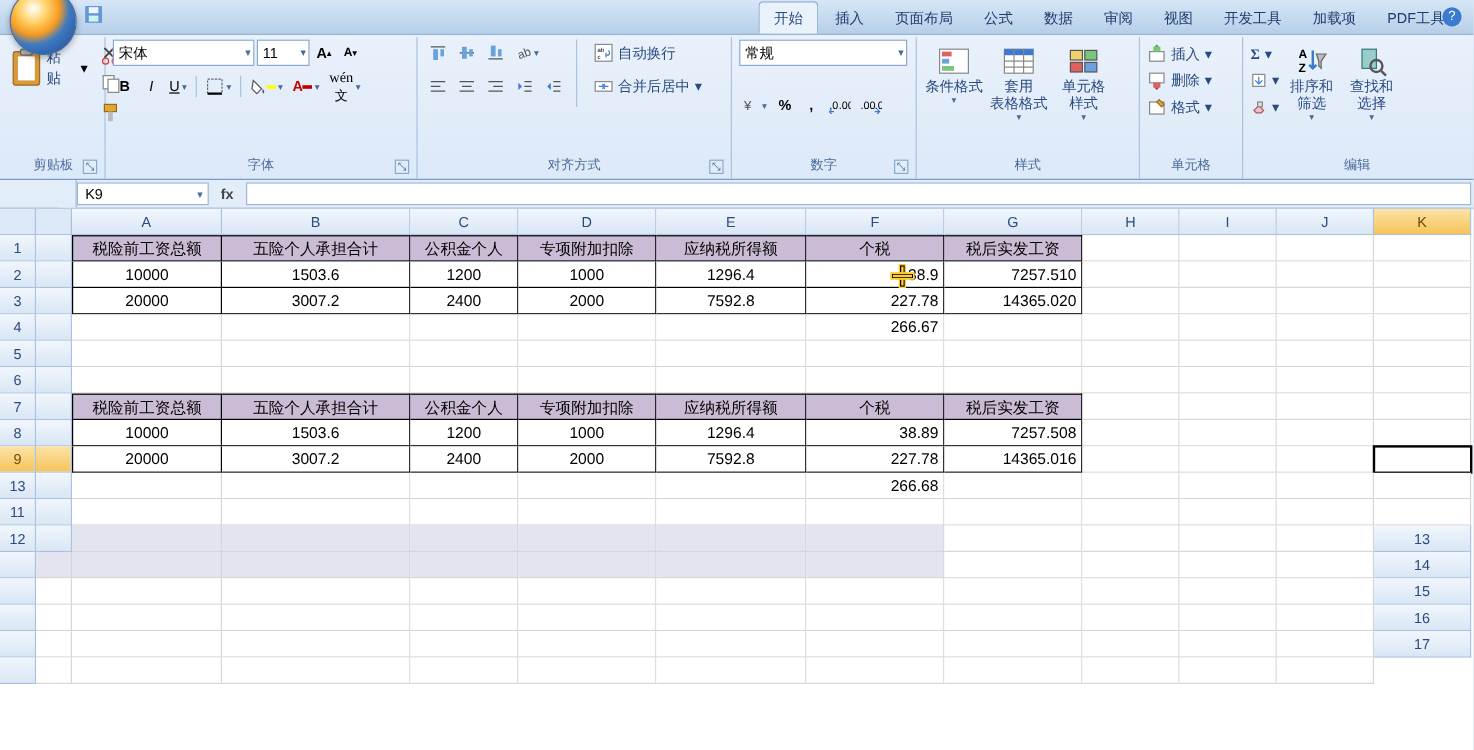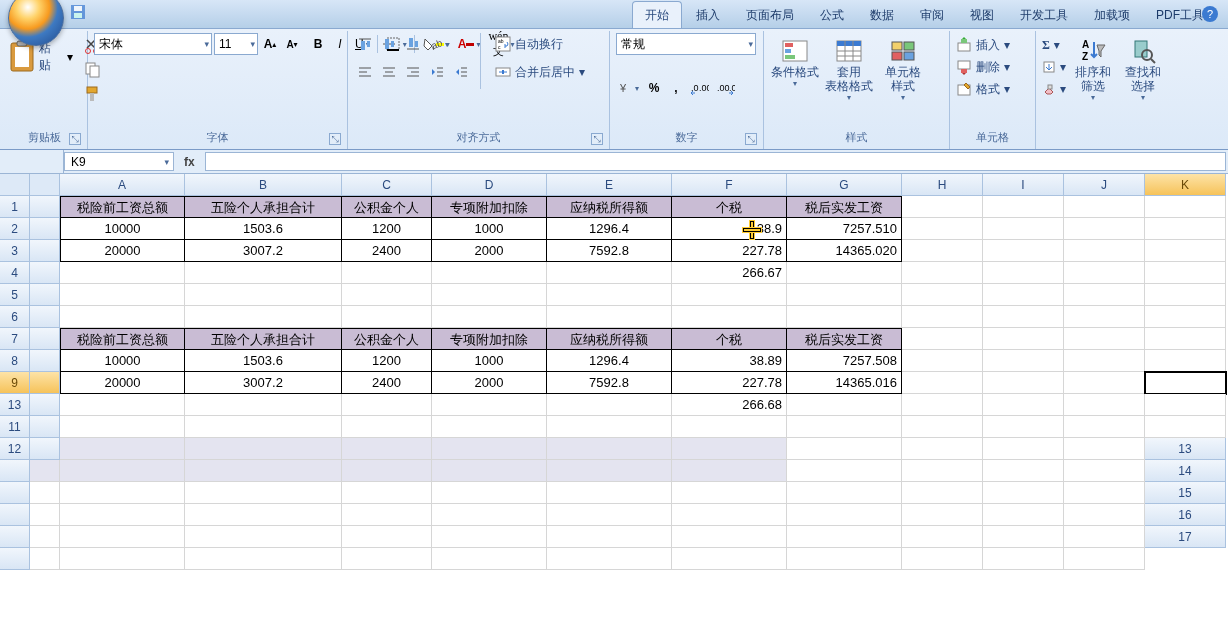--- a/index.html
+++ b/index.html
@@ -24,21 +24,21 @@
 
 
 .clip-left { display: flex; align-items: center; gap: 2px; }
 .big-paste { width: 36px; height: 48px; display: flex; flex-direction: column; align-items: center; justify-content: center; }
 .clipboard-svg { width: 28px; height: 34px; }
 .paste-label { font-size: 12px; color: #2b4b7f; }
 .clip-right { display: flex; flex-direction: column; gap: 6px; padding-top: 4px; }
 .small-icon { width: 18px; height: 18px; display: block; }
 
 
-.font-col { display: flex; flex-direction: row; gap: 6px; }
+.font-col { display: flex; flex-direction: column; gap: 6px; }
 .font-row { display: flex; gap: 2px; align-items: center; }
 .combo { background: #fff; border: 1px solid #8aa9d0; height: 22px; display: flex; align-items: center; padding: 0 4px; font-size: 12px; position: relative; }
 .combo .dd { position: absolute; right: 2px; font-size: 9px; color: #4a6a99; }
 .btn { min-width: 20px; height: 22px; border: 1px solid transparent; display: inline-flex; align-items: center; justify-content: center; background: transparent; font-size: 12px; border-radius: 2px; padding: 0 2px; }
 .btn .sub-dd { font-size: 8px; margin-left: 2px; color: #4a6a99; }
 .font-strip { width: 8px; height: 3px; display: inline-block; }
 
 
 .align-col { display: flex; flex-direction: column; gap: 6px; }
 .icon-btn-lbl { display: flex; align-items: center; gap: 4px; font-size: 12px; color: #2b4b7f; padding: 0 6px; height: 22px; }
@@ -468,20 +468,21 @@
         <svg class="big-ico" viewBox="0 0 28 28">
             <rect x="6" y="4" width="12" height="16" fill="#9cc" stroke="#377"></rect>
             <circle cx="18" cy="18" r="5" fill="none" stroke="#555" stroke-width="2"></circle>
             <line x1="22" y1="22" x2="26" y2="26" stroke="#555" stroke-width="2"></line>
           </svg>
         <span class="lbl" style="white-space:pre-line">查找和
 选择</span>
           <span style="font-size:8px;color:#4a6a99">▾</span>
       </div>
     </div>
+    <div class="group-label"><span>编辑</span></div>
   </div>
 </div>
 
 <div class="formula-bar-wrap">
   <div class="split-handle"></div>
   <div class="name-box">
       <span>K9</span>
       <span class="dd">▾</span>
     </div>
   <div class="fx-group">

